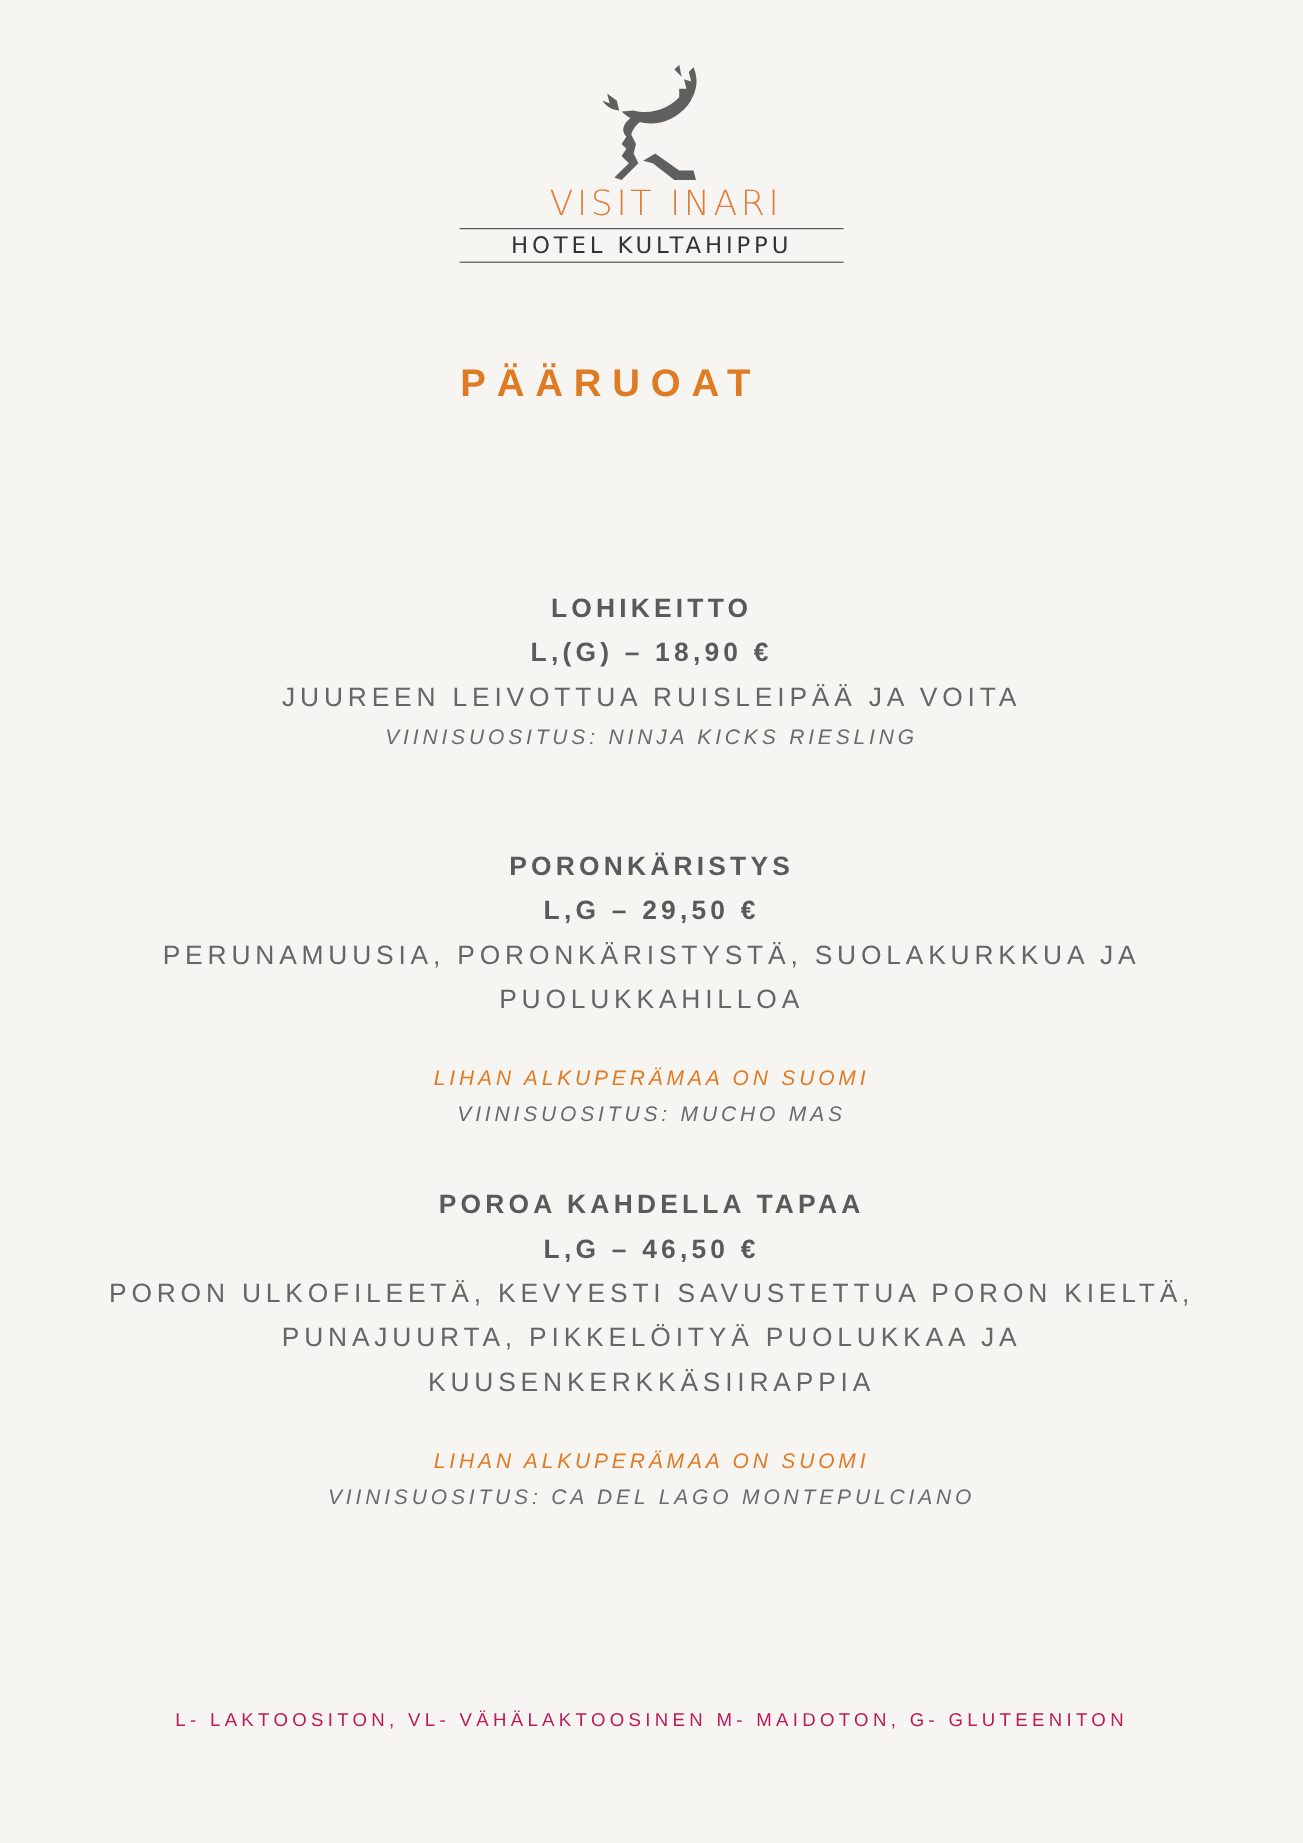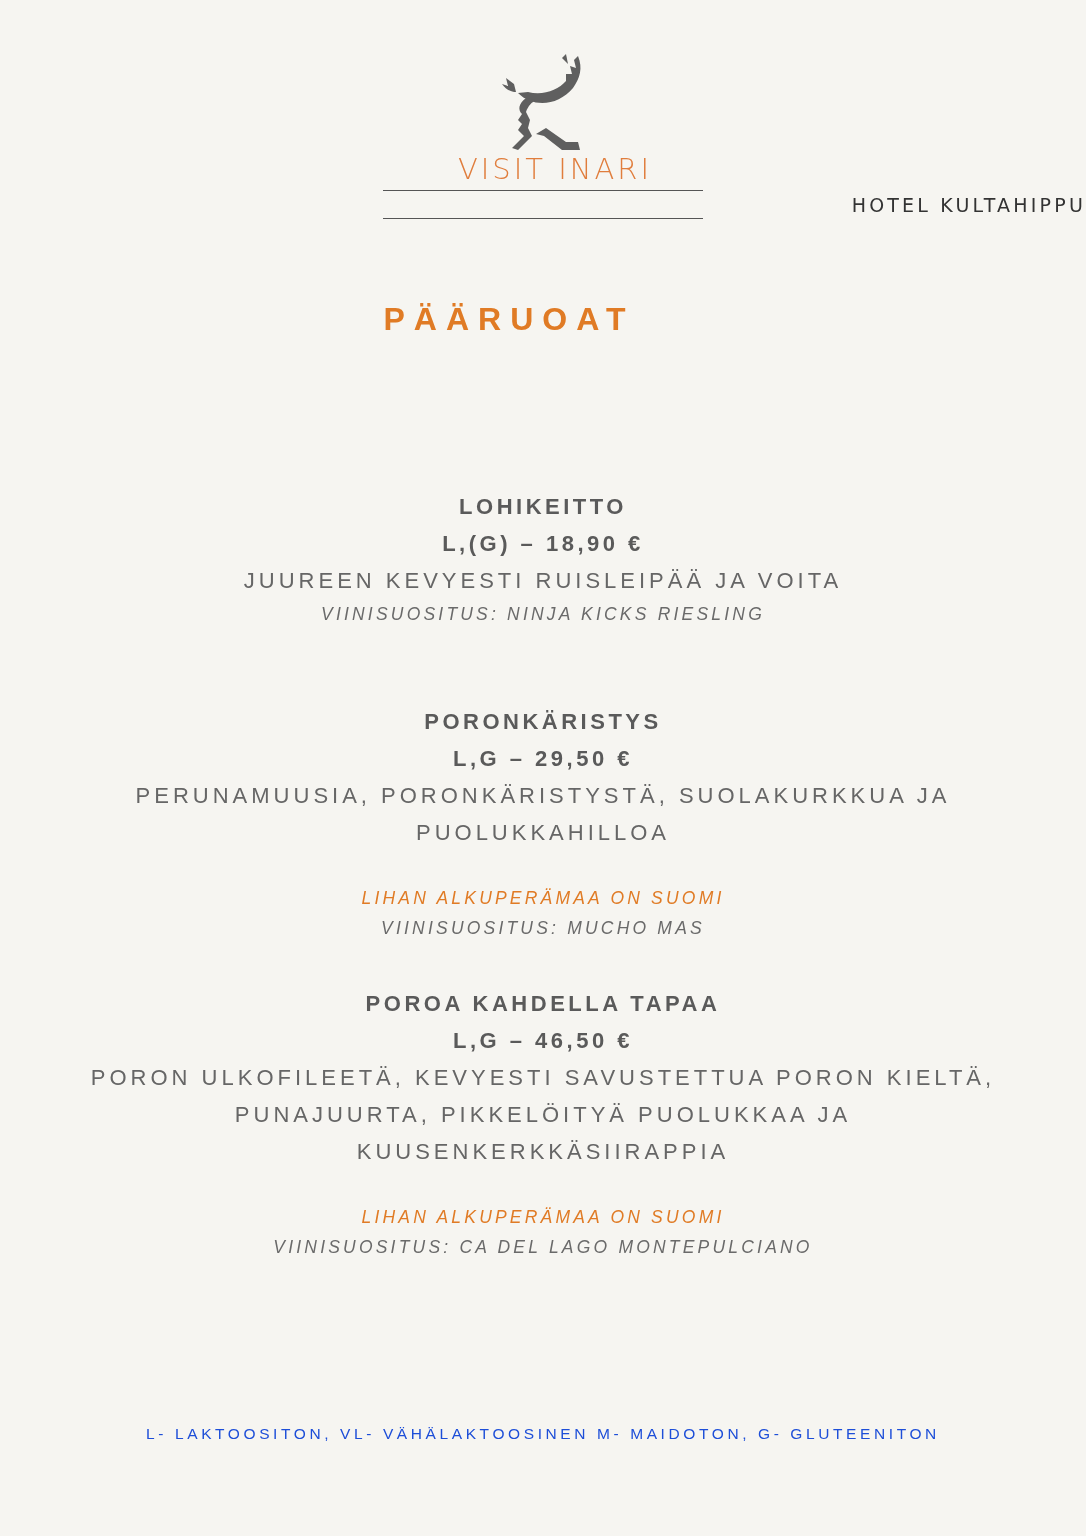--- a/index.html
+++ b/index.html
@@ -10,21 +10,21 @@
   .logo { position:absolute; left:0; top:48px; width:1086px; text-align:center; }
   .logo svg { display:block; margin:0 auto; }
   .brand {
     position:absolute; left:0; width:1086px; top:152px; text-align:center;
     color:#e07d3c; font-size:29px; letter-spacing:3px; font-weight:300;
     font-family:"DejaVu Sans", sans-serif;
     padding-left:12px;
   }
   .rule { position:absolute; left:383px; width:320px; height:1px; background:#555; }
   .hotel {
-    position:absolute; left:0; width:1086px; top:194px; text-align:right;
+    position:absolute; left:0; width:1086px; top:194px; text-align:center;
     color:#333; font-size:19px; letter-spacing:3.2px;
     font-family:"DejaVu Sans", sans-serif;
   }
   .title {
     position:absolute; left:0; width:1018px; top:301px; text-align:center;
     color:#e07b25; font-family:Liberation Sans, sans-serif; font-weight:bold;
     font-size:32px; letter-spacing:9px;
   }
   .dish { position:absolute; left:0; width:1086px; text-align:center; }
   .dish .name, .dish .price {
@@ -34,21 +34,21 @@
   .dish .desc {
     font-size:22px; letter-spacing:4px; color:#666; line-height:37px;
   }
   .dish .origin, .dish .wine {
     font-style:italic; font-size:17.5px; letter-spacing:3.2px; line-height:30px;
   }
   .dish .origin { color:#e07b25;margin-top:32px; }
   .dish .wine { color:#6a6a6a; }
   .legend {
     position:absolute; left:0; width:1086px; top:1425px; text-align:center;
-    font-size:15.5px; letter-spacing:3.6px; color:#1d4ed8;
+    font-size:15.5px; letter-spacing:3.6px; color:#be185d;
   }
 </style>
 </head>
 <body>
 
 <div class="logo">
   <svg width="110" height="110" viewBox="0 0 110 110">
     <g fill="#5f5f5f">
       <path d="M30 45 C45 60 70 58 85 40 C92 30 95 20 90 8 L86 12 L88 20 L82 18 L84 26 L78 26 L78 33 C70 42 55 48 40 44 Z"></path>
       <path d="M14 36 L20 38 L18 30 L26 36 L28 44 C24 44 18 42 14 36 Z"></path>
@@ -61,21 +61,21 @@
 <div class="brand">VISIT INARI</div>
 <div class="rule" style="top:190px"></div>
 <div class="hotel">HOTEL KULTAHIPPU</div>
 <div class="rule" style="top:218px"></div>
 
 <div class="title">PÄÄRUOAT</div>
 
 <div class="dish" style="top:488px">
   <div class="name">LOHIKEITTO</div>
   <div class="price">L,(G) – 18,90 €</div>
-  <div class="desc">JUUREEN KEVYESTI RUISLEIPÄÄ JA VOITA</div>
+  <div class="desc">JUUREEN LEIVOTTUA RUISLEIPÄÄ JA VOITA</div>
   <div class="wine">VIINISUOSITUS: NINJA KICKS RIESLING</div>
 </div>
 
 <div class="dish" style="top:703px">
   <div class="name">PORONKÄRISTYS</div>
   <div class="price">L,G – 29,50 €</div>
   <div class="desc">PERUNAMUUSIA, PORONKÄRISTYSTÄ, SUOLAKURKKUA JA</div>
   <div class="desc">PUOLUKKAHILLOA</div>
   <div class="origin">LIHAN ALKUPERÄMAA ON SUOMI</div>
   <div class="wine">VIINISUOSITUS: MUCHO MAS</div>

